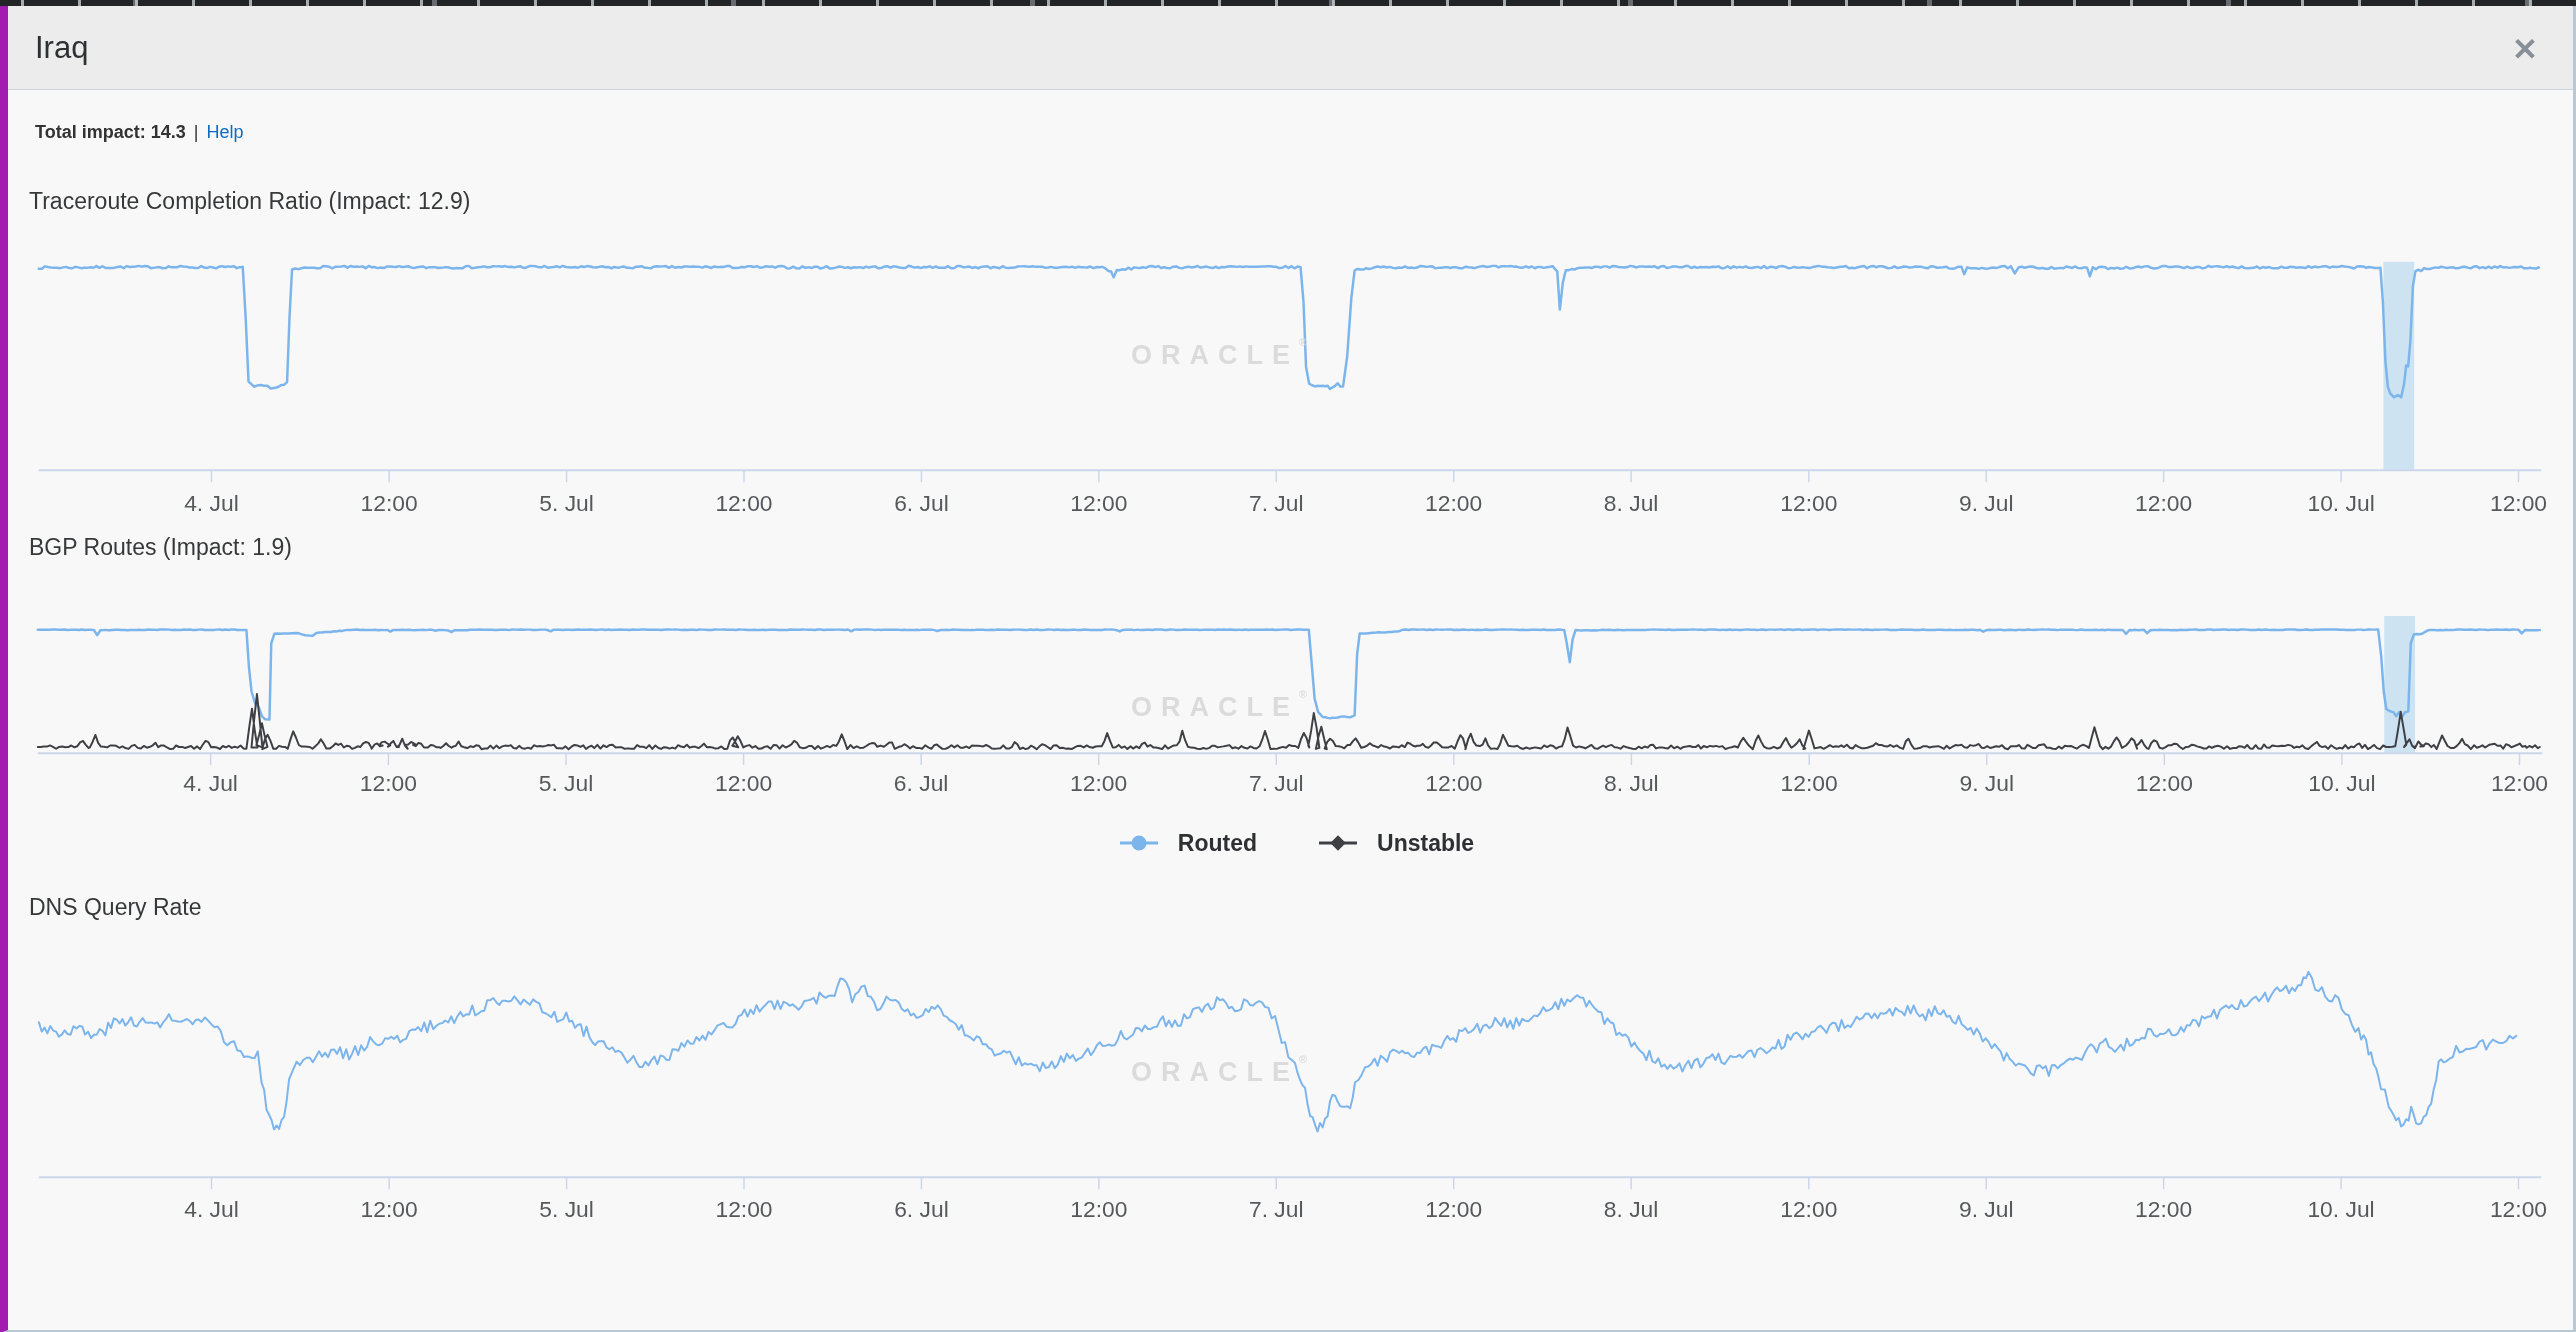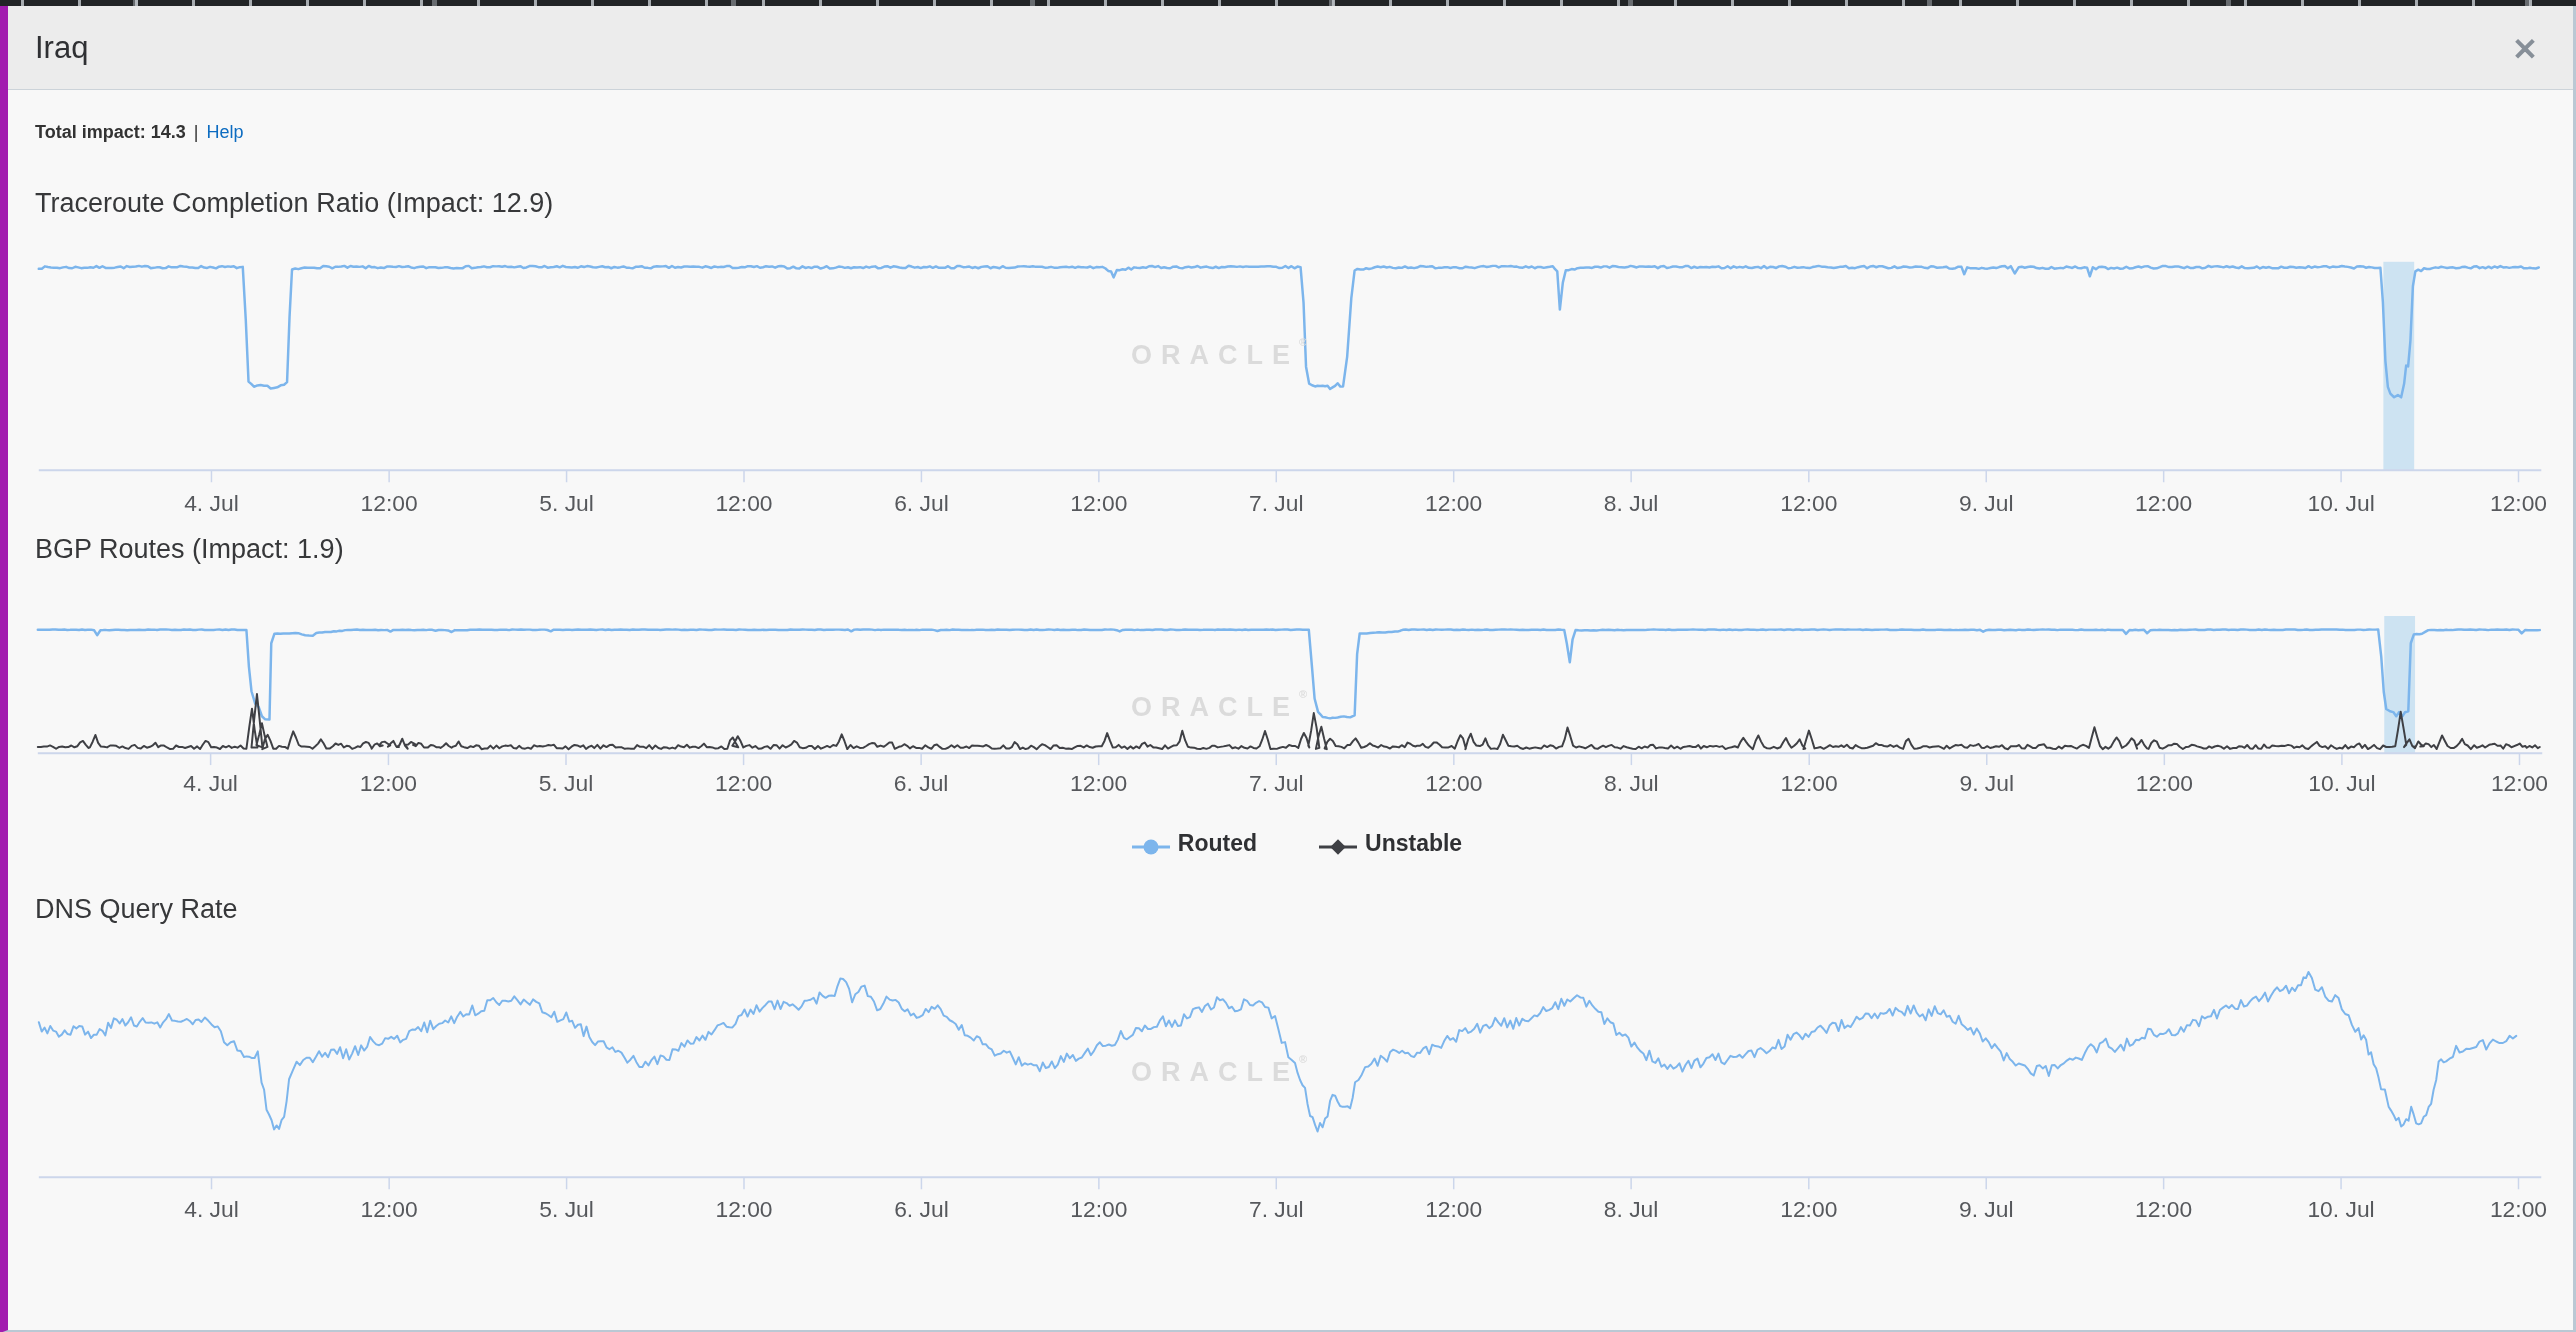--- a/index.html
+++ b/index.html
@@ -19,38 +19,38 @@
     background:#ececec;border-bottom:1px solid #ccd3d9;}
   .modal-title{position:absolute;left:27px;top:0;line-height:84px;font-size:31px;color:#2f3033;}
   .close-btn{position:absolute;right:26px;top:22px;width:44px;height:44px;border:none;background:transparent;
     font-size:31px;font-weight:bold;color:#878f98;cursor:pointer;line-height:44px;text-align:center;padding:0;}
 
   .impact-line{position:absolute;left:27px;top:116px;font-size:18px;color:#2f3033;}
   .impact-line .bold{font-weight:bold;color:#333;}
   .impact-line .sep{color:#333;padding:0 8px;}
   .help-link{color:#0d6cc1;text-decoration:none;cursor:pointer;}
 
-  .chart-title{position:absolute;left:27px;font-size:27px;color:#37383a;}
+  .chart-title{position:absolute;left:21px;font-size:23px;color:#37383a;}
   #title-traceroute{top:182px;}
   #title-bgp{top:528px;}
   #title-dns{top:888px;}
 
   .chart-svg{position:absolute;left:0;width:2576px;display:block;}
   #chart-traceroute{top:227px;height:286px;}
   #chart-bgp{top:584px;height:214px;}
   #chart-dns{top:937px;height:285px;}
 
   .watermark{position:absolute;left:1123px;width:318px;text-align:left;
     color:#dbdbdb;font-size:27px;font-weight:600;letter-spacing:9px;user-select:none;}
   .watermark sup{font-size:11px;letter-spacing:0;vertical-align:18px;}
   #wm1{top:330px;} #wm2{top:682px;} #wm3{top:1047px;}
 
   .legend{position:absolute;left:0;top:815px;width:2576px;height:44px;
     display:flex;justify-content:center;align-items:center;gap:60px;}
-  .legend-item{display:flex;align-items:flex-end;gap:6px;cursor:pointer;}
+  .legend-item{display:flex;align-items:center;gap:18px;cursor:pointer;}
   .legend-label{font-size:23px;font-weight:bold;color:#2f3033;}
 
   .axis-label{font-size:23px;fill:#56585c;}
   text{font-family:"Liberation Sans",sans-serif;}
 </style>
 </head>
 <body>
 
 <div id="stage">
   <div class="top-peek"></div>

